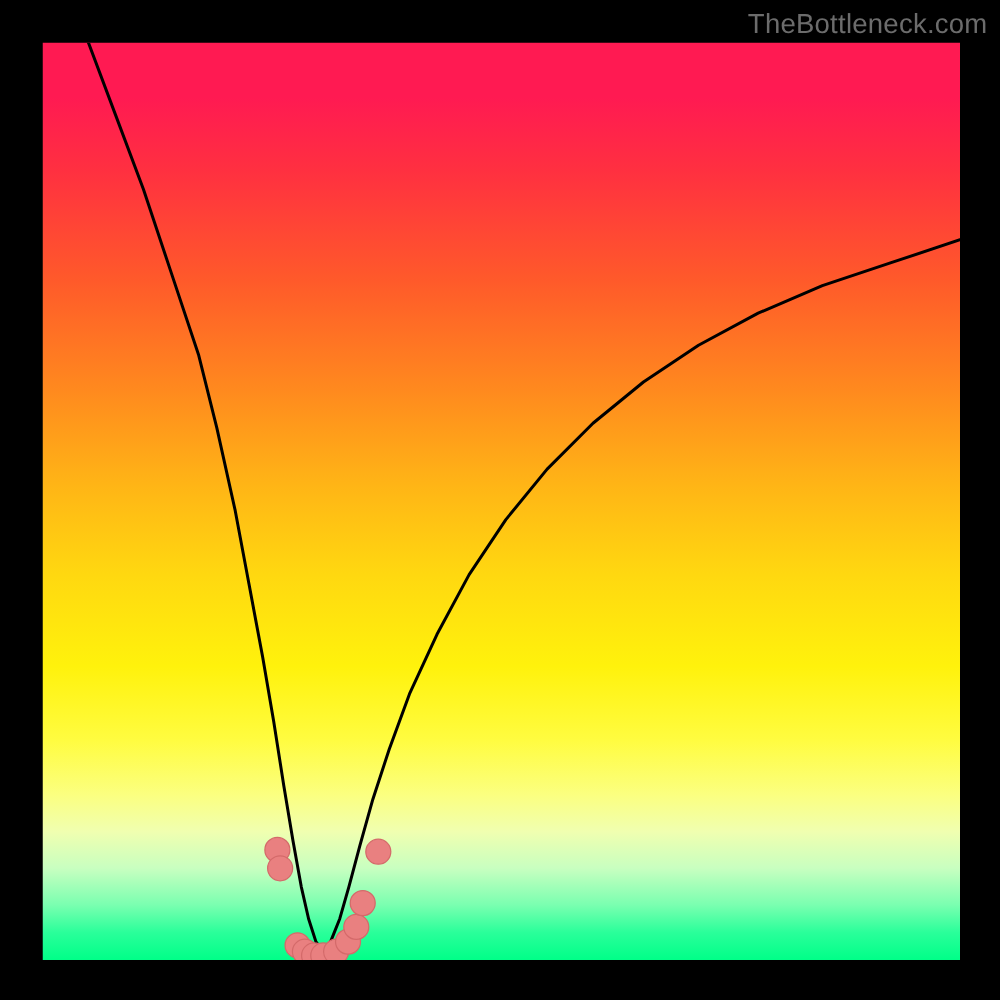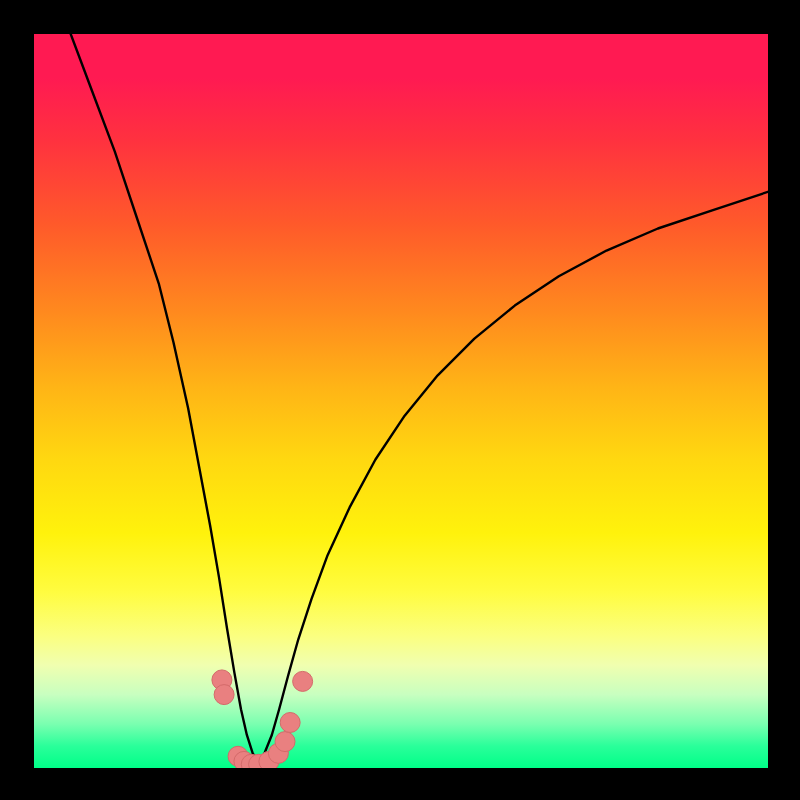--- a/index.html
+++ b/index.html
@@ -82,13 +82,14 @@
           <circle cx="217.26" cy="730.33" r="10" fill="#e98080" stroke="#d46a6a" stroke-width="1"></circle>
           <circle cx="224.60" cy="730.33" r="10" fill="#e98080" stroke="#d46a6a" stroke-width="1"></circle>
           <circle cx="234.88" cy="727.39" r="10" fill="#e98080" stroke="#d46a6a" stroke-width="1"></circle>
           <circle cx="244.42" cy="719.32" r="10" fill="#e98080" stroke="#d46a6a" stroke-width="1"></circle>
           <circle cx="251.03" cy="707.58" r="10" fill="#e98080" stroke="#d46a6a" stroke-width="1"></circle>
           <circle cx="256.17" cy="688.49" r="10" fill="#e98080" stroke="#d46a6a" stroke-width="1"></circle>
           <circle cx="268.64" cy="647.39" r="10" fill="#e98080" stroke="#d46a6a" stroke-width="1"></circle>
         </g>
     </svg>
   </div>
+  <div class="watermark">TheBottleneck.com</div>
 </div>
 
 </body></html>

